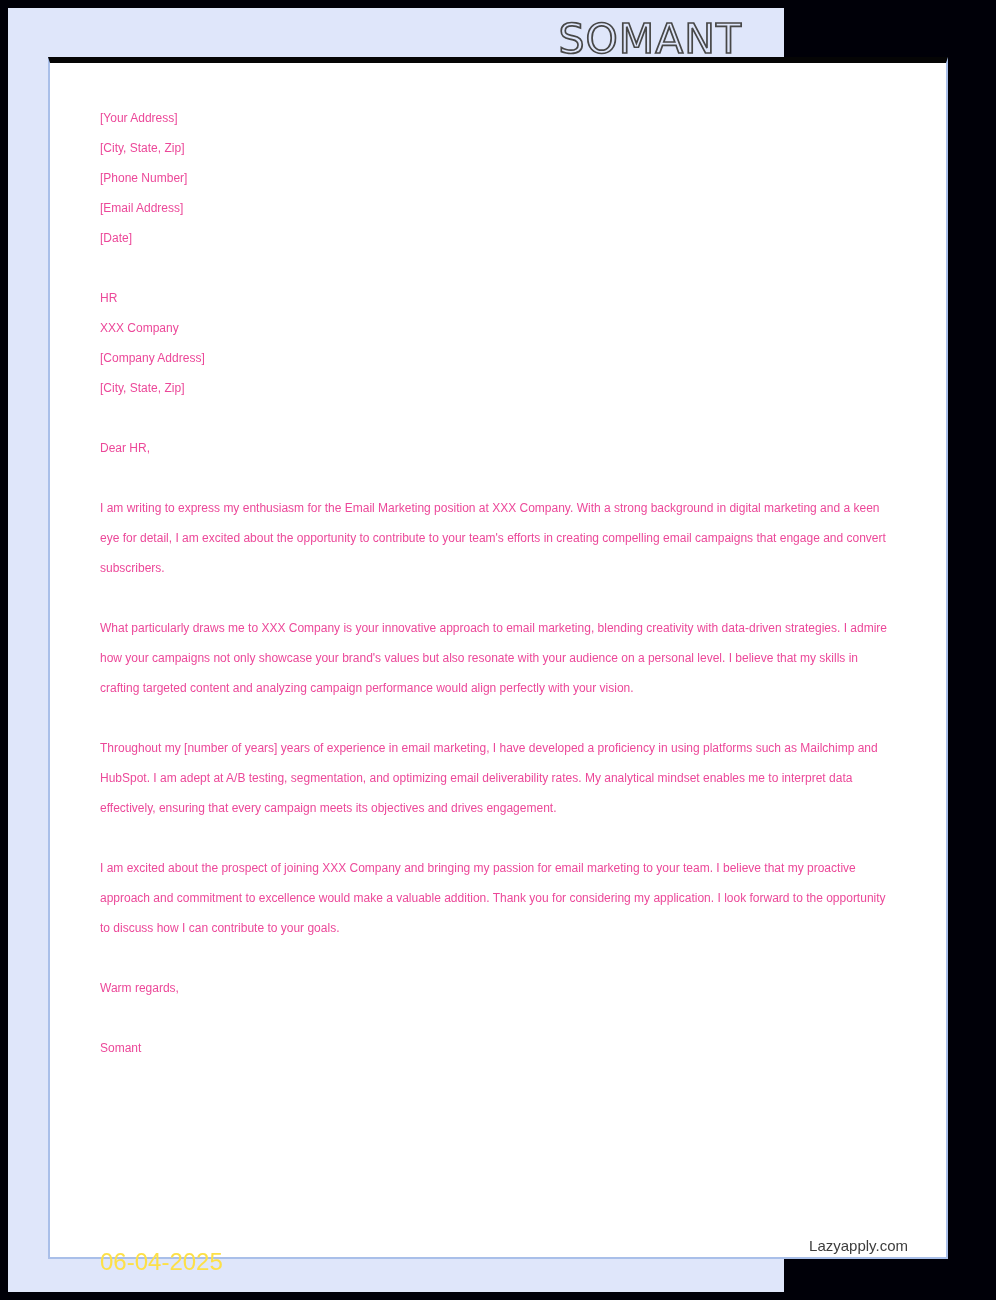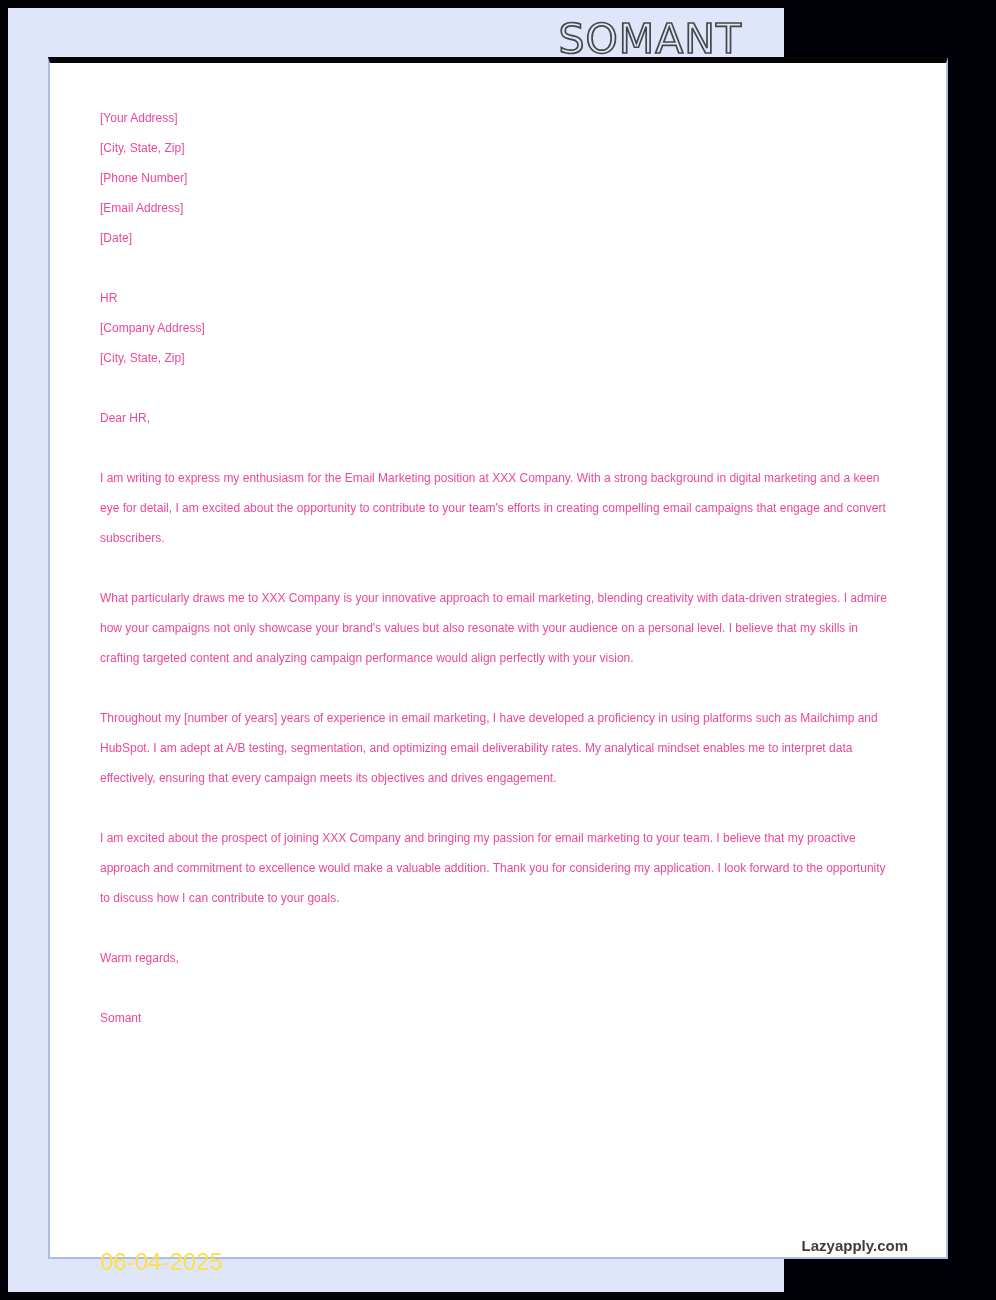--- a/index.html
+++ b/index.html
@@ -69,21 +69,20 @@
   .block:last-child { margin-bottom: 0; }
   .para { margin-bottom: 30px; margin-top: 25px; }
 
   .watermark {
     position: absolute;
     right: 38px;
     bottom: 2px;
     font-size: 15px;
     line-height: 18px;
     color: #3d3d3d;
-    font-weight: bold;
   }
 
   .date-stamp {
     position: absolute;
     left: 100px;
     top: 1250px;
     font-size: 24px;
     line-height: 24px;
     color: #fde047;                
     z-index: 5;
@@ -106,20 +105,21 @@
         <div class="block">
           <div>[Your Address]</div>
           <div>[City, State, Zip]</div>
           <div>[Phone Number]</div>
           <div>[Email Address]</div>
           <div>[Date]</div>
         </div>
 
         <div class="block">
           <div>HR</div>
+          <div>XXX Company</div>
           <div>[Company Address]</div>
           <div>[City, State, Zip]</div>
         </div>
 
         <div class="block">Dear HR,</div>
 
         <p class="para">I am writing to express my enthusiasm for the Email Marketing position at XXX Company. With a strong background in digital marketing and a keen eye for detail, I am excited about the opportunity to contribute to your team's efforts in creating compelling email campaigns that engage and convert subscribers.</p>
         <p class="para">What particularly draws me to XXX Company is your innovative approach to email marketing, blending creativity with data-driven strategies. I admire how your campaigns not only showcase your brand's values but also resonate with your audience on a personal level. I believe that my skills in crafting targeted content and analyzing campaign performance would align perfectly with your vision.</p>
         <p class="para">Throughout my [number of years] years of experience in email marketing, I have developed a proficiency in using platforms such as Mailchimp and HubSpot. I am adept at A/B testing, segmentation, and optimizing email deliverability rates. My analytical mindset enables me to interpret data effectively, ensuring that every campaign meets its objectives and drives engagement.</p>
         <p class="para">I am excited about the prospect of joining XXX Company and bringing my passion for email marketing to your team. I believe that my proactive approach and commitment to excellence would make a valuable addition. Thank you for considering my application. I look forward to the opportunity to discuss how I can contribute to your goals.</p>

